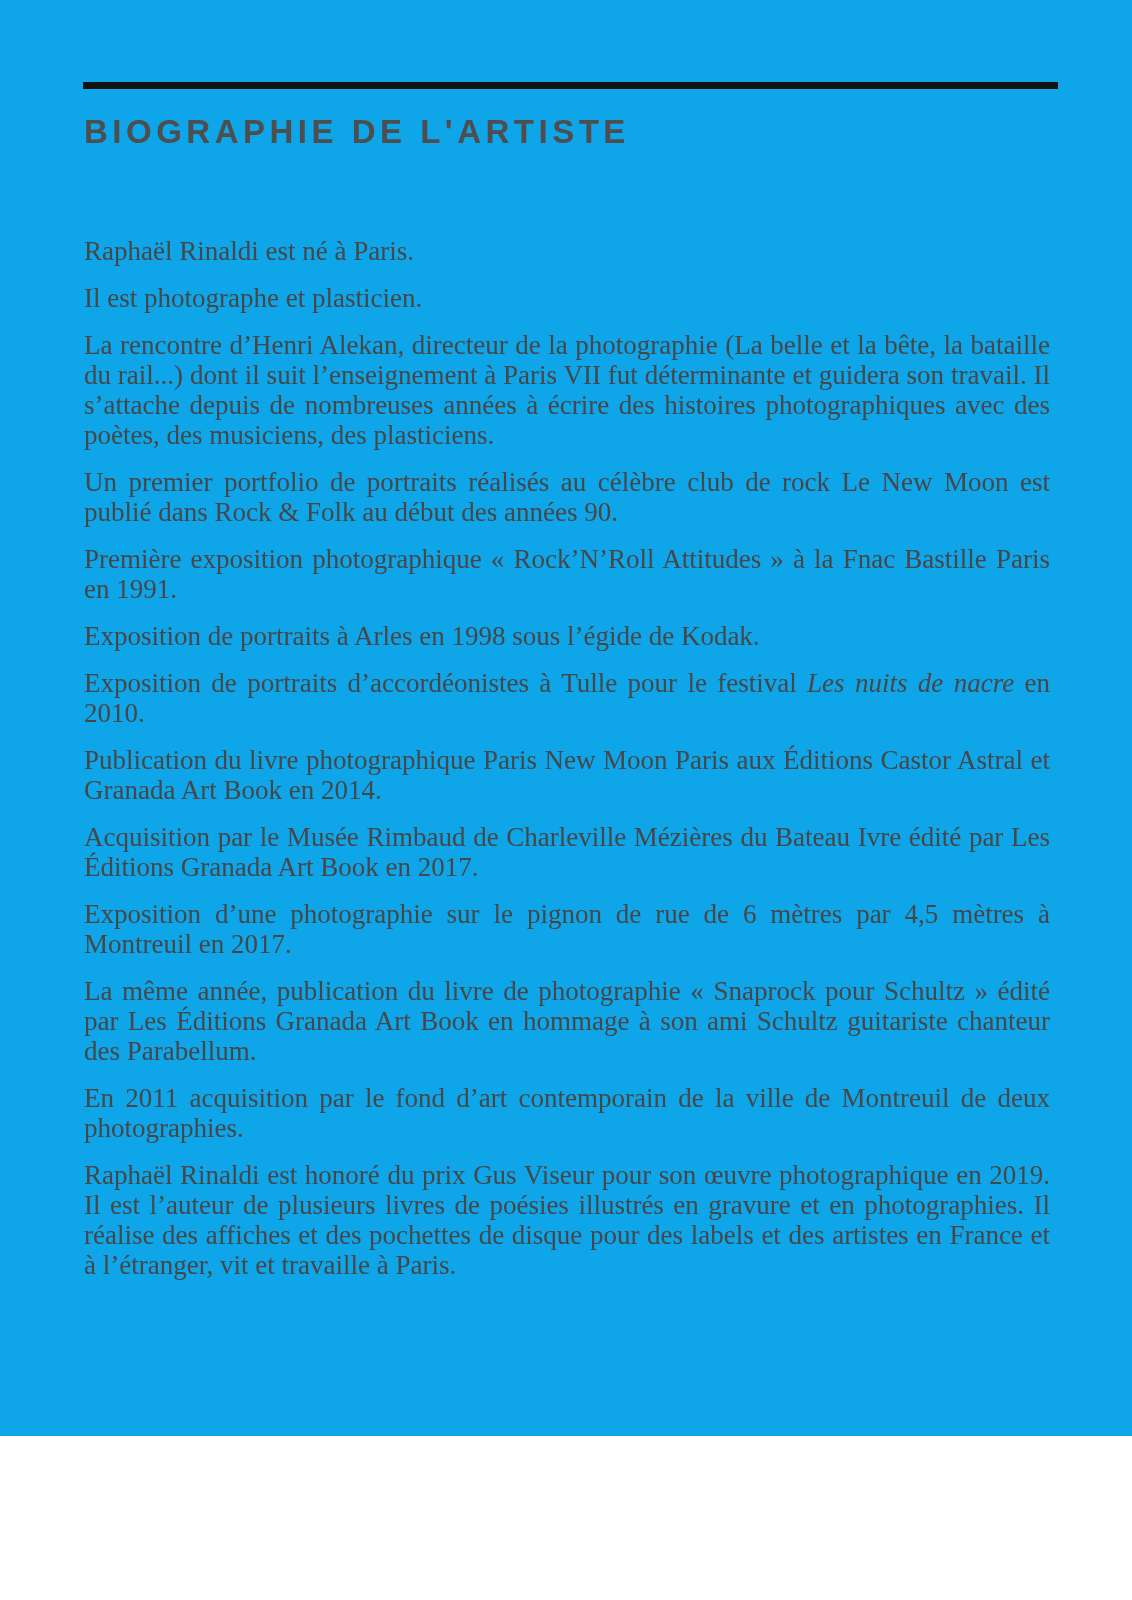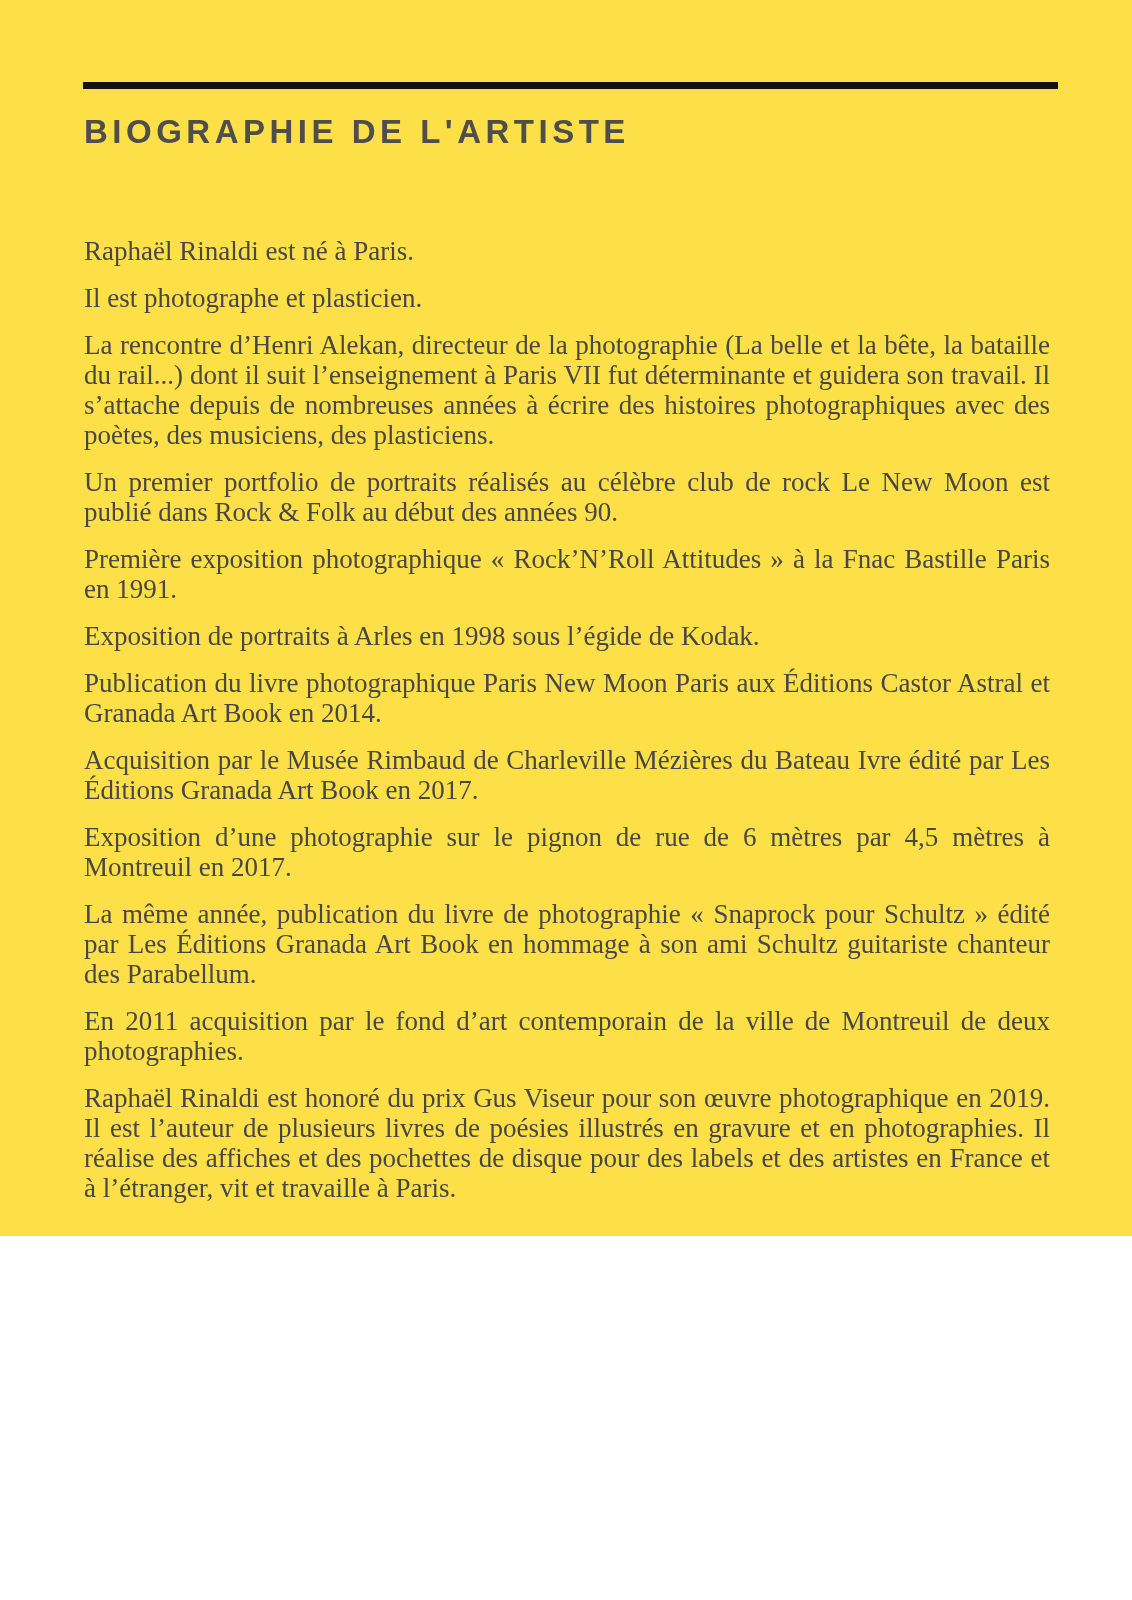--- a/index.html
+++ b/index.html
@@ -8,22 +8,22 @@
     background: #ffffff;
   }
   body {
     width: 1132px;
     height: 1600px;
     font-family: "Liberation Serif", serif;
   }
   .page {
     position: relative;
     width: 1132px;
-    height: 1236px;
-    background: #fde047;
+    height: 1436px;
+    background: #0ea5e9;
     overflow: hidden;
   }
   .rule {
     position: absolute;
     left: 83px;
     width: 975px;
     height: 7px;
     background: var(--rule-color, #121212);
   }
   .rule-top { top: 82px; }
@@ -88,20 +88,21 @@
 
   <h1 class="title">BIOGRAPHIE DE L'ARTISTE</h1>
 
   <div class="content">
       <p class="para"><span>Raphaël Rinaldi est né à Paris.</span></p>
       <p class="para"><span>Il est photographe et plasticien.</span></p>
       <p class="para"><span>La rencontre d’Henri Alekan, directeur de la photographie (La belle et la bête, la bataille du rail...) dont il suit l’enseignement à Paris VII fut déterminante et guidera son travail.  Il s’attache depuis de nombreuses années à écrire des histoires photographiques avec des poètes, des musiciens, des plasticiens.</span></p>
       <p class="para"><span>Un premier portfolio de portraits réalisés au célèbre club de rock Le New Moon est publié dans Rock &amp; Folk au début des années 90.</span></p>
       <p class="para"><span>Première exposition photographique « Rock’N’Roll Attitudes » à la Fnac Bastille Paris  en 1991.</span></p>
       <p class="para"><span>Exposition de portraits à Arles en 1998 sous l’égide de Kodak.</span></p>
+      <p class="para"><span>Exposition de portraits d’accordéonistes  à Tulle pour le festival </span><i>Les nuits de nacre</i><span> en 2010.</span></p>
       <p class="para"><span>Publication du livre photographique Paris New Moon Paris aux Éditions Castor Astral et Granada Art Book en 2014.</span></p>
       <p class="para"><span>Acquisition par le Musée Rimbaud de Charleville Mézières du Bateau Ivre édité par Les Éditions Granada Art Book en 2017.</span></p>
       <p class="para"><span>Exposition d’une photographie sur le pignon de rue de 6 mètres par 4,5 mètres à Montreuil en 2017.</span></p>
       <p class="para"><span>La même année, publication du livre de photographie « Snaprock pour Schultz » édité par Les Éditions Granada Art Book en hommage à son ami Schultz guitariste chanteur des Parabellum.</span></p>
       <p class="para"><span>En 2011 acquisition par le fond d’art contemporain de la ville de Montreuil de deux photographies.</span></p>
       <p class="para"><span>Raphaël Rinaldi est honoré du prix Gus Viseur pour son œuvre photographique en 2019.  Il est l’auteur de plusieurs livres de poésies illustrés en gravure et en photographies.  Il réalise des affiches et des pochettes de disque pour des labels et des artistes en France et à l’étranger, vit et travaille à Paris.</span></p>
     </div>
 
   <div class="rule rule-bottom"></div>
 

